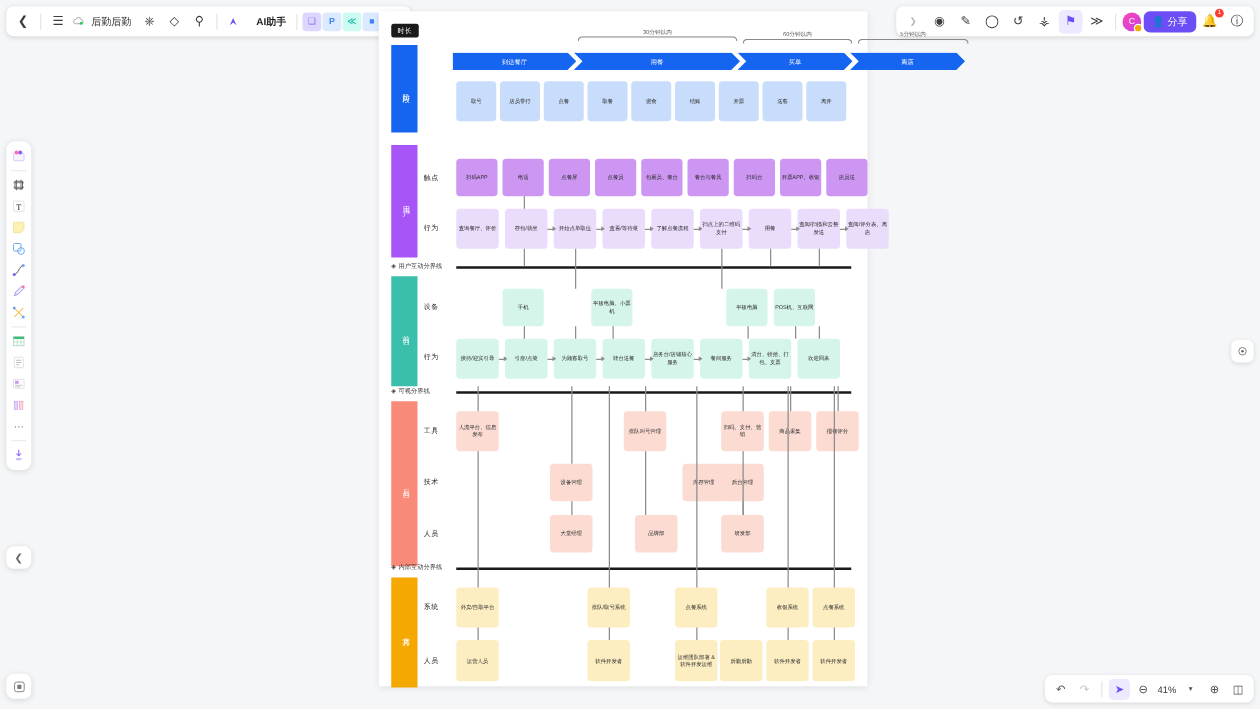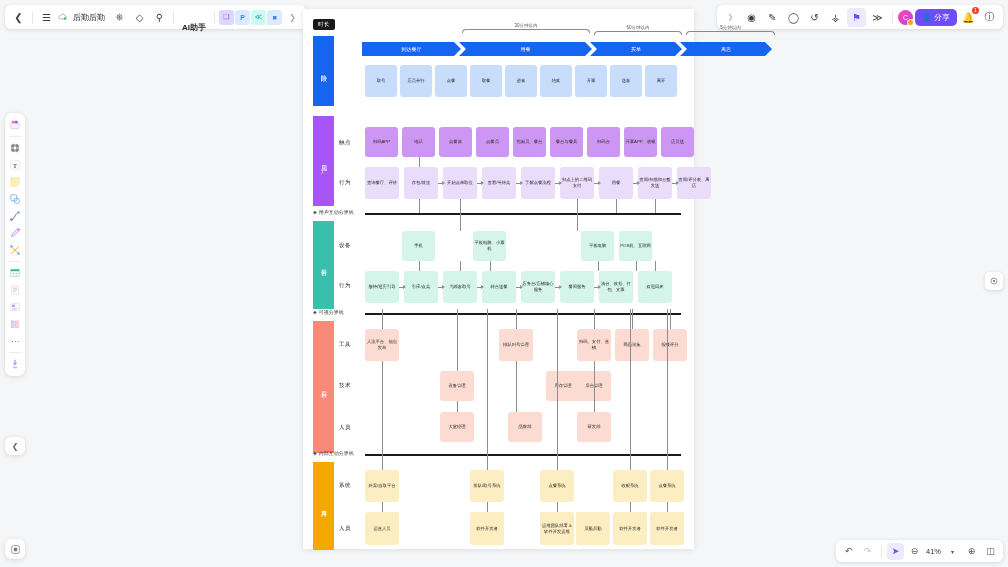--- a/index.html
+++ b/index.html
@@ -14,21 +14,21 @@
   
   .topbar { position: absolute; top: 5px; left: 5px; height: 24px;
     background: #fff; border-radius: 6px; display: flex; align-items: center;
     padding: 0 4px; box-shadow: 0 1px 4px rgba(0,0,0,.12); gap: 1px; }
   .tb-btn { width: 19px; height: 19px; border-radius: 4px; display: flex;
     align-items: center; justify-content: center; color: #3d3d3d; font-size: 10px; cursor: pointer; }
   .tb-sep { width: 1px; height: 13px; background: #e6e6ea; margin: 0 3px; }
   .doc-title { font-size: 8px; color: #2b2b2b; white-space: nowrap; padding: 0 4px; cursor: pointer; }
   .cloud-ic { width: 11px; height: 11px; display: flex; align-items: center; justify-content: center; }
   .ai-btn { display: flex; align-items: center; gap: 14px; padding: 0 4px; height: 18px;
-    border-radius: 4px; cursor: pointer; flex-direction: column; }
+    border-radius: 4px; cursor: pointer; }
   .ai-txt { font-size: 8px; font-weight: bold; color: #1f1f1f; }
   .sq { width: 15px; height: 15px; border-radius: 3px; display: flex;
     align-items: center; justify-content: center; font-size: 7px; font-weight: bold; cursor: pointer; }
 
   .topbar-r { position: absolute; top: 5px; right: 5px; height: 24px; background: #fff;
     border-radius: 6px; display: flex; align-items: center; padding: 0 4px;
     box-shadow: 0 1px 4px rgba(0,0,0,.12); gap: 2px; }
   .avatar { width: 15px; height: 15px; border-radius: 50%;
     background: linear-gradient(135deg,#ff47b0,#c13fe8); color: #fff; font-size: 7px;
     display: flex; align-items: center; justify-content: center; cursor: pointer; position: relative; }

